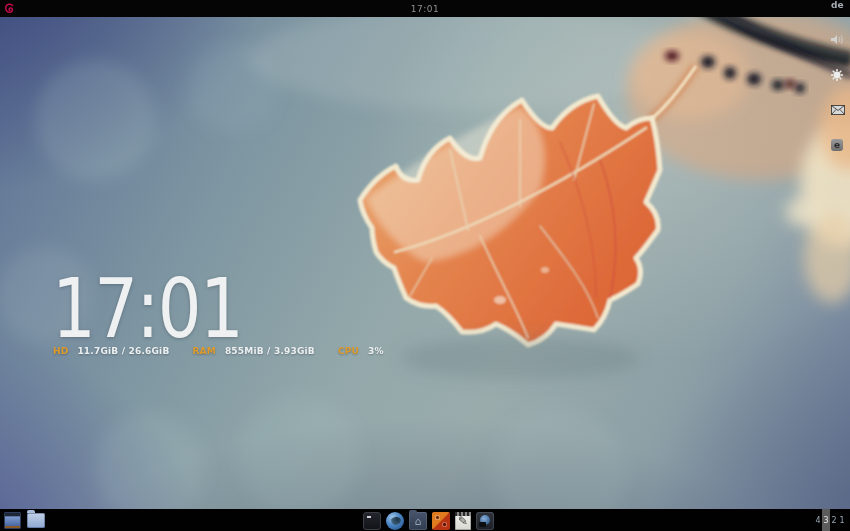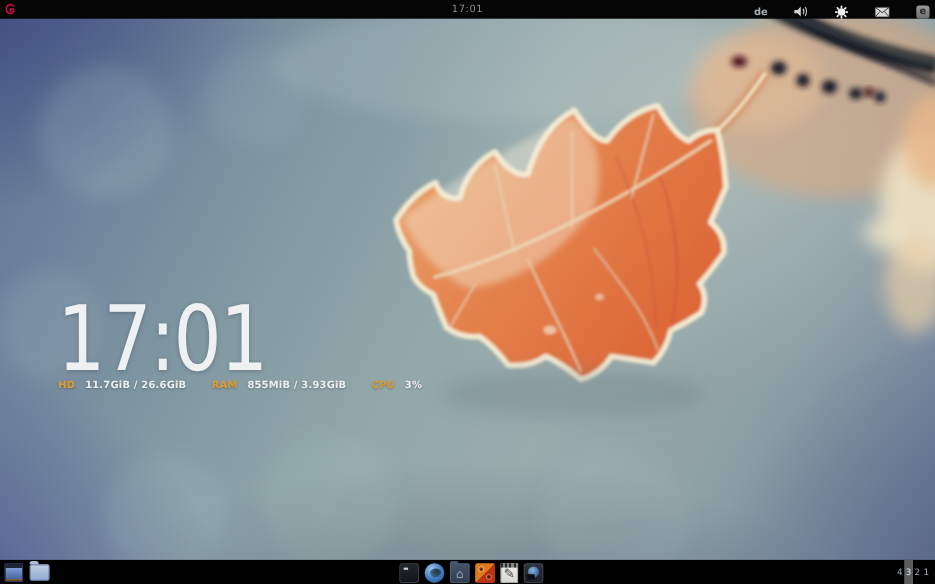--- a/index.html
+++ b/index.html
@@ -40,21 +40,21 @@
   
   .top-panel{
     position:absolute;left:0;top:0;width:850px;height:17px;background:#050506;
     z-index:10;display:flex;align-items:center;
   }
   .panel-left{display:flex;align-items:center;padding-left:2px;height:100%;}
   .panel-clock{
     position:absolute;left:0;right:0;text-align:center;color:#8f8f8f;font-size:9px;
     letter-spacing:0.5px;pointer-events:none;
   }
-  .panel-right{margin-left:auto;display:flex;align-items:flex-end;gap:24px;padding-right:5px;height:100%;}
+  .panel-right{margin-left:auto;display:flex;align-items:flex-start;gap:24px;padding-right:5px;height:100%;flex-direction:column;}
   .kb-layout{color:#a8adb4;font-size:9px;font-weight:bold;cursor:default;}
   .tray-icon{display:flex;align-items:center;justify-content:center;height:13px;}
   .app-indicator{
     width:12px;height:12px;border-radius:3px;
     background:linear-gradient(180deg,#9a9a9a,#6e6e6e);
     color:#2a2a2a;font-size:9px;font-weight:bold;line-height:12px;text-align:center;
   }
 
   
   .taskbar{

